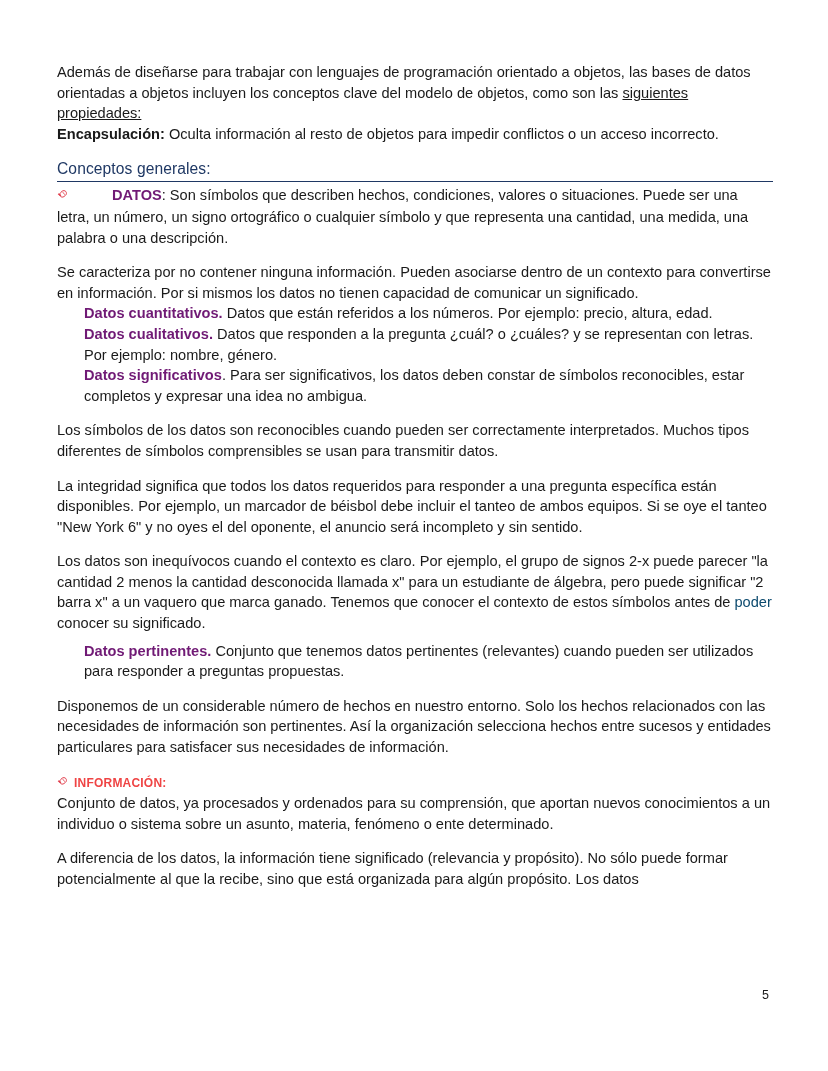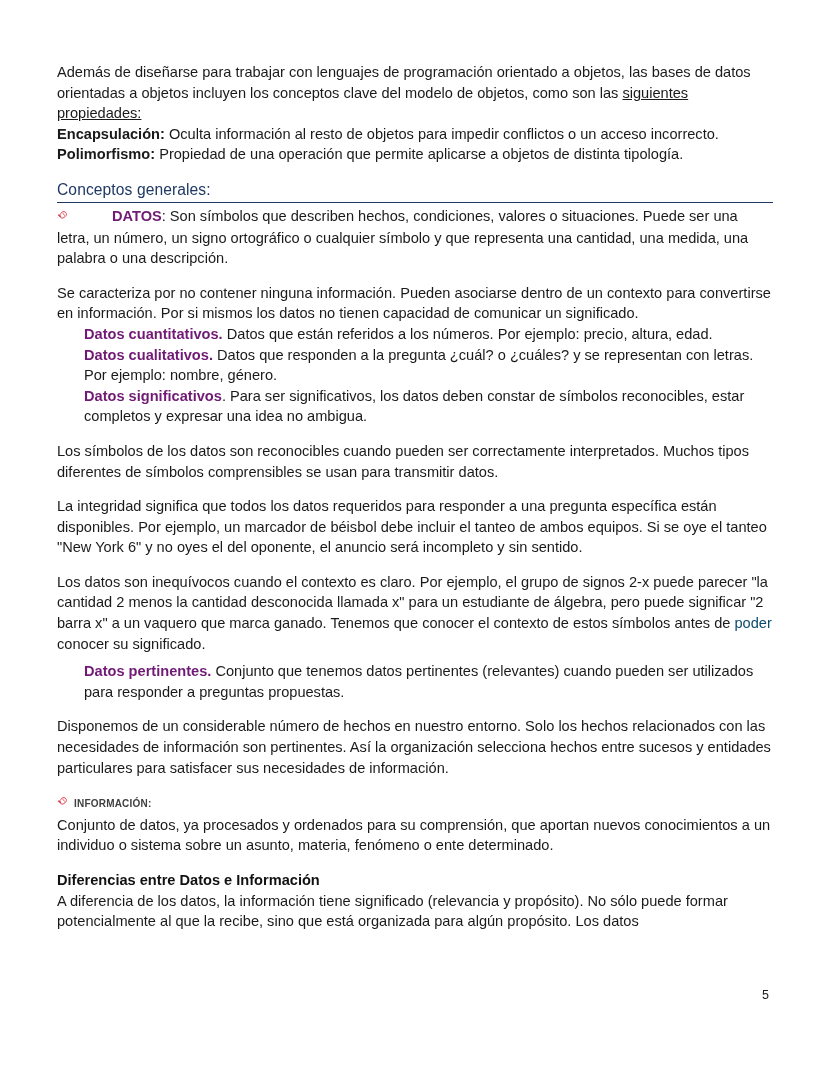--- a/index.html
+++ b/index.html
@@ -76,23 +76,23 @@
   }
   .glyph-svg {
     display: inline-block;
     vertical-align: -1px;
   }
   .tab-space {
     display: inline-block;
     width: 42px;
   }
   .blue-heading-inline {
-    color: #404040;
+    color: #ef4444;
     font-weight: bold;
-    font-size: 10px;
+    font-size: 12px;
     letter-spacing: 0.2px;
   }
   .black-heading {
     color: #111111;
     font-weight: bold;
     font-size: 14.6px;
     line-height: 20.6px;
   }
   .page-number {
     position: absolute;
@@ -107,21 +107,20 @@
 <body>
 
 <div class="page">
   <div class="content">
 
     <p class="para"><span>Además de diseñarse para trabajar con lenguajes de programación orientado a objetos, las bases de datos orientadas a objetos incluyen los conceptos clave del modelo de objetos, como son las </span><span class="u">siguientes propiedades:</span></p>
 
     <p class="para"><span class="b">Encapsulación:</span><span> Oculta información al resto de objetos para impedir conflictos o un acceso incorrecto.</span></p>
 
 
-    <p class="para"><span class="b">Polimorfismo:</span><span> Propiedad de una operación que permite aplicarse a objetos de distinta tipología.</span></p>
 
     <div class="gap"></div>
 
     <div class="section-heading">Conceptos generales:</div>
     <hr class="rule">
 
     <p class="para"><span class="glyph-svg"><svg width="13" height="13" viewBox="0 0 16 16">
             <path d="M2.2 6.4 L5.4 9.0 L4.0 10.2 L0.9 7.6 Z" fill="#E03C4A"></path>
             <path d="M6.2 4.0 C7.6 2.9 9.8 3.0 10.9 4.4 C12.0 5.9 11.8 8.0 10.4 9.1 L8.6 10.5 C7.2 11.6 5.2 11.4 4.1 10.0 C3.0 8.5 3.3 6.5 4.7 5.4 Z" fill="none" stroke="#E03C4A" stroke-width="1.2"></path>
             <path d="M7.0 5.0 L9.6 8.3" stroke="#E03C4A" stroke-width="1"></path>
@@ -162,20 +161,19 @@
     <p class="para"><span class="glyph-svg"><svg width="13" height="13" viewBox="0 0 16 16">
             <path d="M2.2 6.4 L5.4 9.0 L4.0 10.2 L0.9 7.6 Z" fill="#E03C4A"></path>
             <path d="M6.2 4.0 C7.6 2.9 9.8 3.0 10.9 4.4 C12.0 5.9 11.8 8.0 10.4 9.1 L8.6 10.5 C7.2 11.6 5.2 11.4 4.1 10.0 C3.0 8.5 3.3 6.5 4.7 5.4 Z" fill="none" stroke="#E03C4A" stroke-width="1.2"></path>
             <path d="M7.0 5.0 L9.6 8.3" stroke="#E03C4A" stroke-width="1"></path>
           </svg></span>&nbsp;<span class="blue-heading-inline">INFORMACIÓN:</span></p>
 
     <p class="para">Conjunto de datos, ya procesados y ordenados para su comprensión, que aportan nuevos conocimientos a un individuo o sistema sobre un asunto, materia, fenómeno o ente determinado.</p>
 
     <div class="gap"></div>
 
-    <p class="black-heading">Diferencias entre Datos e Información</p>
 
     <p class="para">A diferencia de los datos, la información tiene significado (relevancia y propósito). No sólo puede formar potencialmente al que la recibe, sino que está organizada para algún propósito. Los datos</p>
 
   </div>
 
   <div class="page-number">5</div>
 </div>
 
 </body></html>

